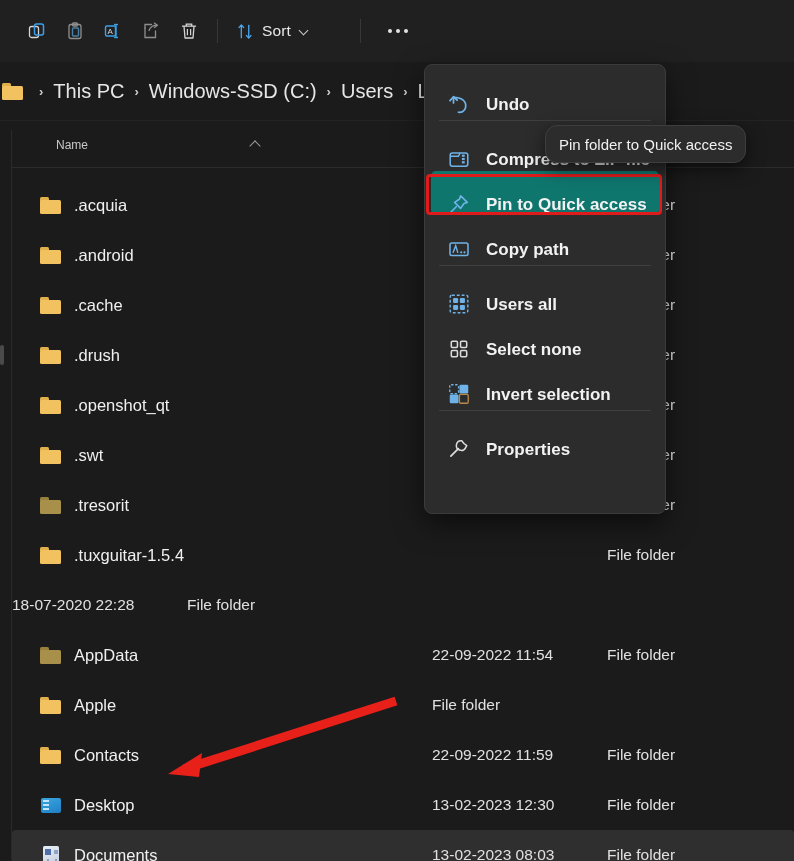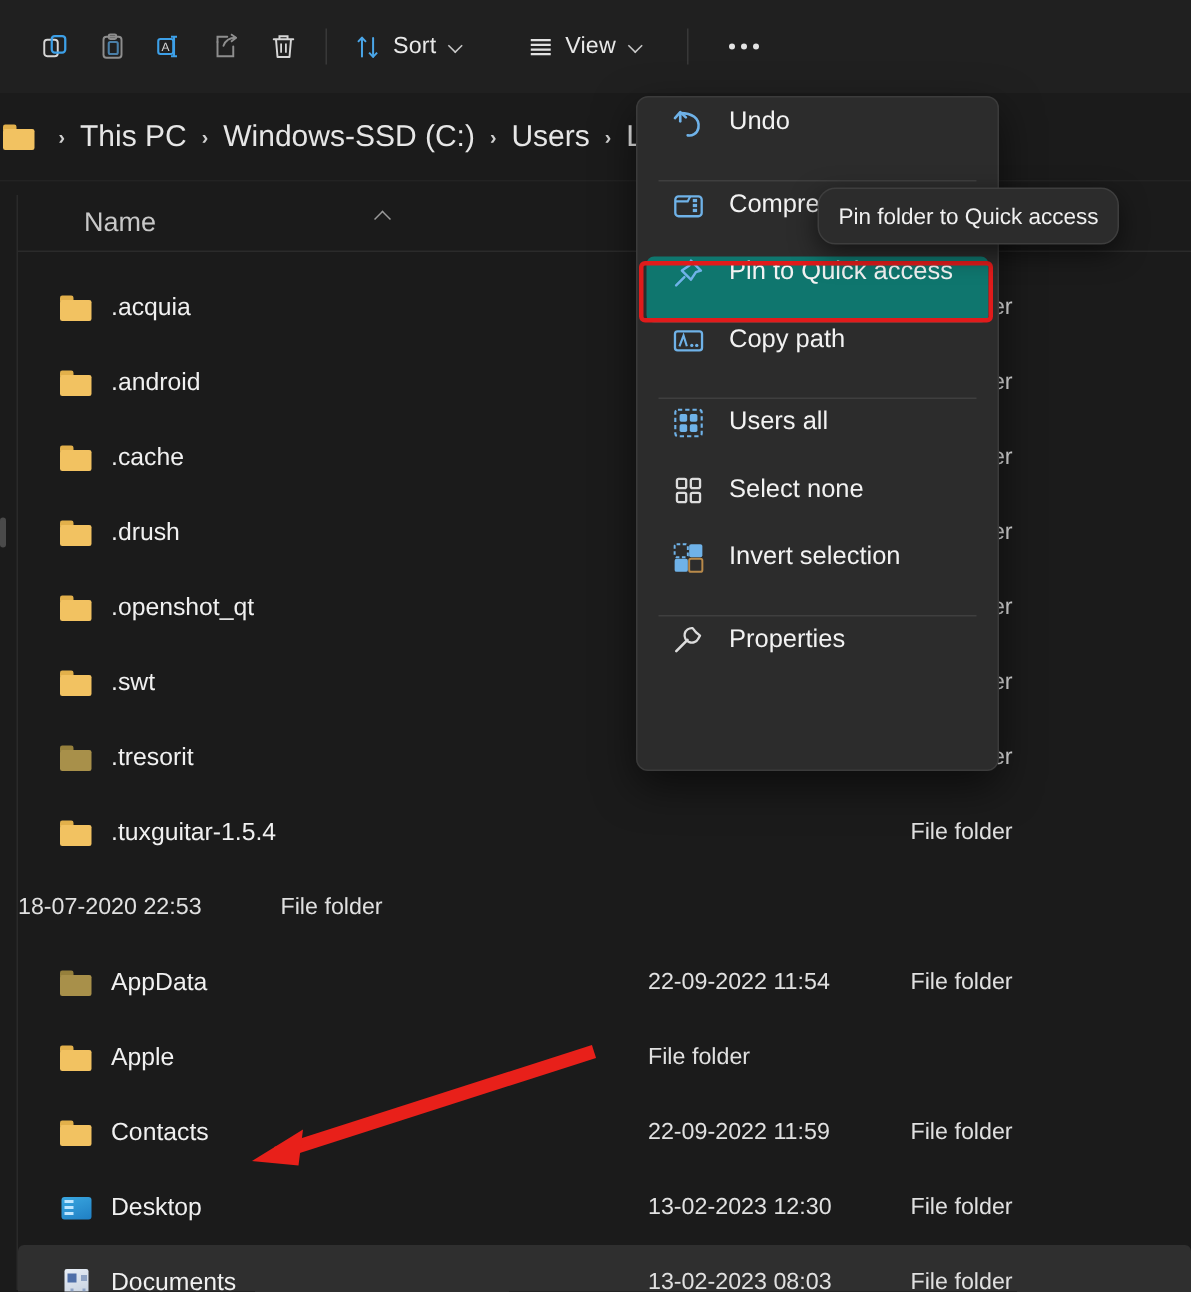--- a/index.html
+++ b/index.html
@@ -50,21 +50,21 @@
   }
   .bc-folder { margin-left: 2px; margin-right: 8px; }
 
   
   .colheader {
     position: absolute; left: 12px; top: 128px; width: 782px; height: 40px;
     border-bottom: 1px solid #2b2b2b;
   }
   .colheader .hname {
     position: absolute; left: 44px; top: 10px;
-    color: #c8c8c8; font-size: 18px;
+    color: #c8c8c8; font-size: 12px;
   }
   .sortchev {
     position:absolute; left: 238px; top: 10px; width:12px;height:12px;
   }
   .sortchev:after{
     content:""; position:absolute; left:1px; top:4px; width:7px;height:7px;
     border-left:1.3px solid #9a9a9a; border-top:1.3px solid #9a9a9a;
     transform: rotate(45deg);
   }
 
@@ -126,22 +126,22 @@
   }
 
   
   .ctxmenu {
     position:absolute; left:424px; top:64px; width:242px; height:450px;
     background:#2c2c2c; border:1px solid #3b3b3b; border-radius:8px;
     box-shadow: 0 10px 28px rgba(0,0,0,.55);
     padding: 5px 4px; overflow: hidden;
   }
   .mi {
-    height: 44px; display:flex; align-items:flex-start; gap:16px;
-    padding-left: 17px; border-radius:5px; margin: 1px 2px;
+    height: 44px; display:flex; align-items:flex-end; gap:16px;
+    padding-left: 17px; border-radius:5px; margin: 1px 2px; font-weight: bold;
   }
   .mi-label { color:#f2f2f2; font-size:17px; white-space:nowrap;}
   .mi-ico { width:22px; height:22px; position:relative; flex:0 0 auto; color:#6fb2e8;}
   .mi-sep { height:1px; background:#3f3f3f; margin: 5px 10px; }
   .mi.highlighted { background:#0f766e; }
   .hl-box {
     position:absolute; left:426px; top:174px; width:236px; height:41px;
     border:3px solid #e01b1b; border-radius:4px; pointer-events:none;
   }
 
@@ -222,30 +222,20 @@
         <path d="M2.8 6.2 L5.6 3.2 L8.4 6.2" fill="none" stroke="#4aa6e8" stroke-width="1.4" stroke-linejoin="round"></path>
         <path d="M13.4 3.5 L13.4 16.5" stroke="#4aa6e8" stroke-width="1.4" stroke-linecap="round"></path>
         <path d="M10.6 13.8 L13.4 16.8 L16.2 13.8" fill="none" stroke="#4aa6e8" stroke-width="1.4" stroke-linejoin="round"></path>
       </svg>
       <span class="tb-label">Sort</span>
       <span class="chev"></span>
     </div>
 
     <div style="width:22px"></div>
 
-    <div class="tb-btn labeled">
-      <svg width="19" height="19" viewBox="0 0 20 20">
-        <line x1="3" y1="5" x2="17" y2="5" stroke="#e2e2e2" stroke-width="1.6"></line>
-        <line x1="3" y1="8.3" x2="17" y2="8.3" stroke="#e2e2e2" stroke-width="1.6"></line>
-        <line x1="3" y1="11.6" x2="17" y2="11.6" stroke="#e2e2e2" stroke-width="1.6"></line>
-        <line x1="3" y1="14.9" x2="17" y2="14.9" stroke="#e2e2e2" stroke-width="1.6"></line>
-      </svg>
-      <span class="tb-label">View</span>
-      <span class="chev"></span>
-    </div>
 
     <div class="tb-sep" style="margin-left:18px;margin-right:18px;"></div>
 
     <div class="tb-btn">
       <span class="dots">
           <i></i>
           <i></i>
           <i></i>
         </span>
     </div>
@@ -333,21 +323,21 @@
       </div>
       <div class="row">
         <div class="cell-name">
           <span class="ico folder-ico"></span>
           <span class="fname">.tuxguitar-1.5.4</span>
         </div>
         <div class="cell-date"></div>
         <div class="cell-type">File folder</div>
       </div>
       <div class="row">
-        <div class="cell-date">18-07-2020 22:53</div>
+        <div class="cell-date">18-07-2020 22:28</div>
         <div class="cell-type">File folder</div>
       </div>
       <div class="row">
         <div class="cell-name">
           <span class="ico folder-ico dim"></span>
           <span class="fname">AppData</span>
         </div>
         <div class="cell-date">22-09-2022 11:54</div>
         <div class="cell-type">File folder</div>
       </div>

